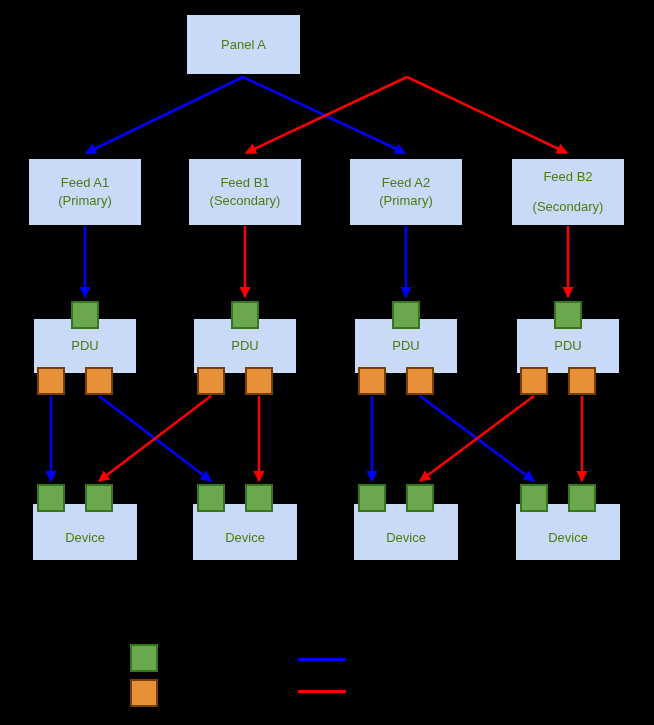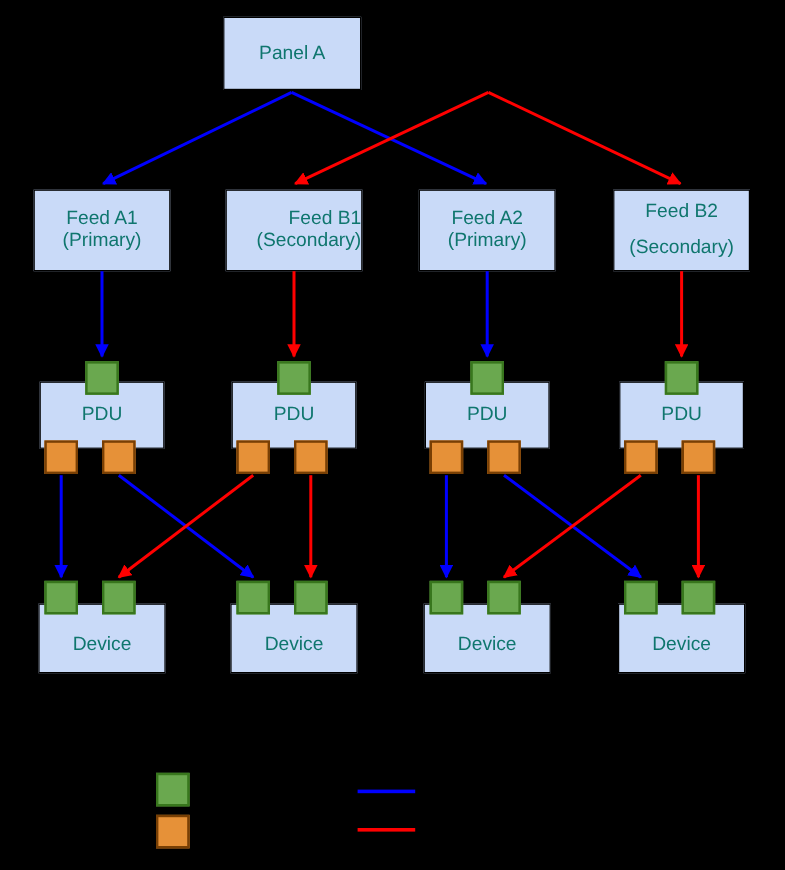--- a/index.html
+++ b/index.html
@@ -24,22 +24,22 @@
   }
   .node {
     position: absolute;
     background: var(--box-fill, #c9daf8);
     border: 1px solid var(--box-border, #000000);
     box-sizing: border-box;
     display: flex;
     flex-direction: column;
     align-items: center;
     justify-content: center;
-    color: #0f766e;
-    font-size: 16px;
+    color: #4d7c0f;
+    font-size: 13px;
     text-align: center;
     z-index: 1;
     line-height: 18px;
   }
   .port {
     position: absolute;
     width: 28px;
     height: 28px;
     box-sizing: border-box;
     z-index: 3;
@@ -110,21 +110,21 @@
   </svg>
 
   <div class="node" style="left:186px; top:14px; width:115px; height:61px;">
     <span>Panel A</span>
   </div>
 
   <div class="node" style="left:28px; top:158px; width:114px; height:68px;">
     <span>Feed A1</span>
     <span>(Primary)</span>
   </div>
-  <div class="node" style="left:188px; top:158px; width:114px; height:68px;align-items:flex-end;">
+  <div class="node" style="left:188px; top:158px; width:114px; height:68px;">
     <span>Feed B1</span>
     <span>(Secondary)</span>
   </div>
   <div class="node" style="left:349px; top:158px; width:114px; height:68px;">
     <span>Feed A2</span>
     <span>(Primary)</span>
   </div>
   <div class="node" style="left:511px; top:158px; width:114px; height:68px;gap:12px;">
     <span>Feed B2</span>
     <span>(Secondary)</span>

